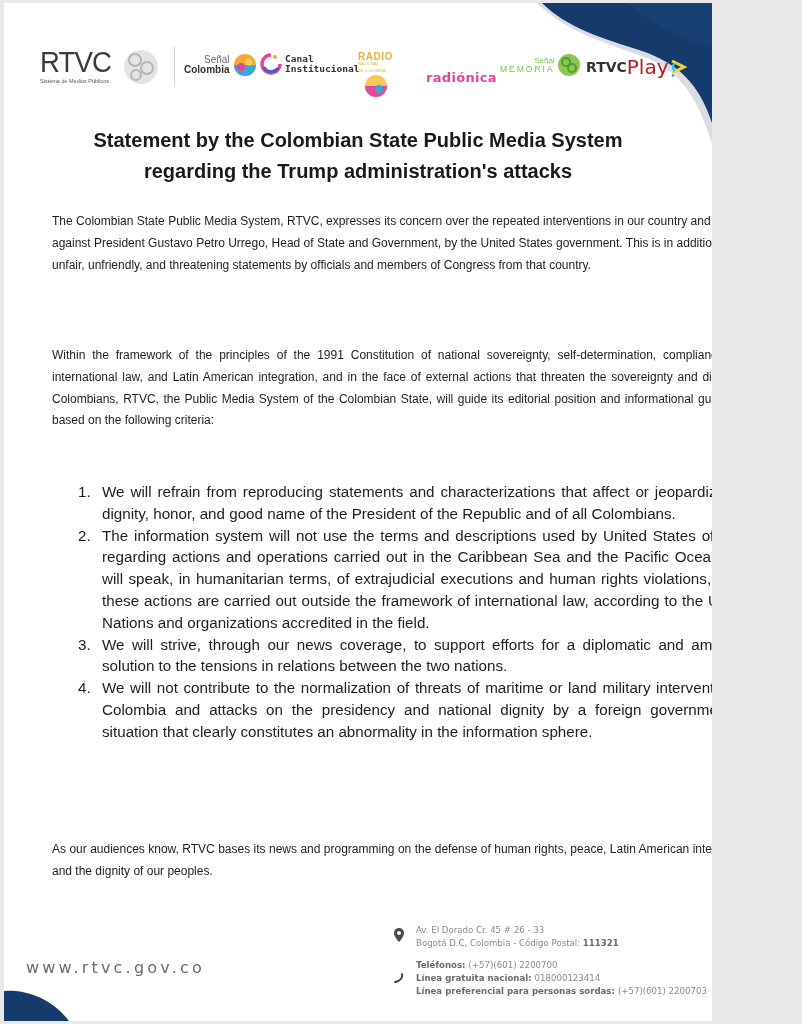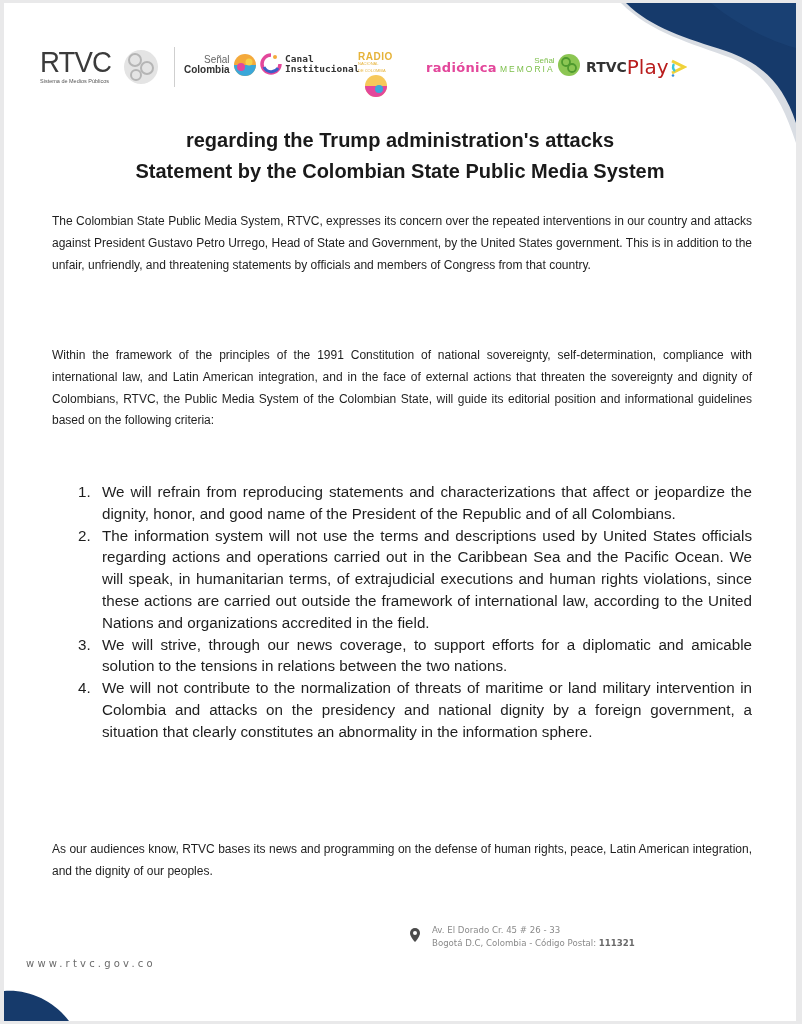--- a/index.html
+++ b/index.html
@@ -3,21 +3,21 @@
 <meta charset="utf-8">
 <style>
   html, body { margin: 0; padding: 0; }
   body {
     width: 802px; height: 1024px; overflow: hidden;
     background: #e9e9ea;
     font-family: "Liberation Sans", sans-serif;
     position: relative;
   }
   .page {
-    position: absolute; left: 4px; top: 3px; width: 792px; height: 1018px;
+    position: absolute; left: 4px; top: 3px; width: 708px; height: 1018px;
     background: #ffffff; overflow: hidden; text-decoration: underline;
   }
   .corner-tr { position: absolute; right: 0; top: 0; width: 205px; height: 140px; }
   .corner-bl { position: absolute; left: 0; bottom: 0; width: 80px; height: 40px; }
 
   .logo-bar { position: absolute; left: 36px; top: 42px; height: 44px; width: 660px; }
   .rtvc-main { position: absolute; left: 0; top: 2px; }
   .rtvc-word {
     font-family: "Liberation Sans", sans-serif; font-size: 30px; letter-spacing: -1px;
     color: #3b3b3b; font-weight: 400; line-height: 30px; transform: scaleX(0.92); transform-origin: left;
@@ -32,21 +32,21 @@
   .sc-text { text-align: right; line-height: 10px; margin-right: 3px; }
   .sc-text .s1 { font-size: 10px; color: #666; display: block; }
   .sc-text .s2 { font-size: 10px; color: #333; font-weight: 700; display: block; }
   .canal { left: 220px; }
   .canal-text { line-height: 10px; margin-left: 3px; font-family: "DejaVu Sans Mono", monospace; }
   .canal-text span { display: block; font-size: 9.5px; color: #333; font-weight: 700; }
   .radio { left: 318px; flex-direction: column; }
   .radio-text { line-height: 7px; margin-right: 2px; }
   .radio-text .r1 { font-size: 10px; font-weight: 700; color: #e6b33a; display: block; letter-spacing: 0.5px; }
   .radio-text .r2 { font-size: 4px; color: #e6b33a; display: block; }
-  .radionica { left: 386px; top: 15px; font-size: 13px; font-weight: 700; color: #e3479b; font-family: "DejaVu Sans", sans-serif; letter-spacing: 0.3px; }
+  .radionica { left: 386px; top: 25px; font-size: 13px; font-weight: 700; color: #e3479b; font-family: "DejaVu Sans", sans-serif; letter-spacing: 0.3px; }
   .memoria { left: 460px; }
   .mem-text { text-align: right; line-height: 9px; margin-right: 2px; }
   .mem-text .m1 { font-size: 8px; color: #7cbf4a; display: block; }
   .mem-text .m2 { font-size: 8.5px; color: #7cbf4a; letter-spacing: 2px; display: block; }
   .rtvcplay { left: 546px; top: 10px; }
   .rtvcplay .p1 { font-size: 14px; font-weight: 700; color: #333; font-family: "DejaVu Sans", sans-serif; }
   .rtvcplay .p2 { font-size: 20px; color: #b91c1c; font-family: "DejaVu Sans", sans-serif; }
 
   .title {
     position: absolute; left: 0; right: 0; top: 122px; text-align: center;
@@ -63,24 +63,24 @@
   .p1 { top: 208px; }
   .p2 { top: 342px; }
   .list { position: absolute; left: 48px; width: 700px; top: 478px; margin: 0; padding: 0; list-style: none; }
   .list li {
     position: relative; padding-left: 50px; font-size: 15.2px; line-height: 21.8px; color: #1e1e1e; text-align: justify;
   }
   .list li .num { position: absolute; left: 26px; top: 0; }
   .p3 { top: 836px; }
 
   .website {
-    position: absolute; left: 22px; top: 955px; font-size: 10px; color: #6b6b6b;
+    position: absolute; left: 22px; top: 955px; font-size: 16px; color: #6b6b6b;
     letter-spacing: 3.2px; font-family: "DejaVu Sans", sans-serif;
   }
-  .contact { position: absolute; left: 404px; top: 921px; font-family: "DejaVu Sans", sans-serif; color: #8a8a8a; }
+  .contact { position: absolute; left: 388px; top: 921px; font-family: "DejaVu Sans", sans-serif; color: #8a8a8a; }
   .contact .row { position: relative; padding-left: 24px; font-size: 8.6px; line-height: 13px; }
   .contact .icon { position: absolute; left: 0; }
   .contact b { color: #6a6a6a; }
   .addr { margin-bottom: 9px; }
 </style>
 </head>
 <body>
 
 <div class="page">
 
@@ -160,22 +160,22 @@
         <span class="p2">Play</span>
       <svg width="18" height="20" viewBox="0 0 18 20">
         <path d="M3 4 L15 10 L3 16" fill="none" stroke="#f0d23a" stroke-width="3"></path>
         <path d="M5 7 A5 5 0 0 0 6 14" fill="none" stroke="#3ac7d9" stroke-width="2.5"></path>
         <circle cx="4" cy="18.5" r="1.3" fill="#3a8fd9"></circle>
       </svg>
     </div>
   </div>
 
   <div class="title">
+    <span>Statement by the Colombian State Public Media System</span>
     <span>regarding the Trump administration's attacks</span>
-    <span>Statement by the Colombian State Public Media System</span>
   </div>
 
   <div class="body-text p1">The Colombian State Public Media System, RTVC, expresses its concern over the repeated interventions in our country and attacks against President Gustavo Petro Urrego, Head of State and Government, by the United States government. This is in addition to the unfair, unfriendly, and threatening statements by officials and members of Congress from that country.</div>
   <div class="body-text p2">Within the framework of the principles of the 1991 Constitution of national sovereignty, self-determination, compliance with international law, and Latin American integration, and in the face of external actions that threaten the sovereignty and dignity of Colombians, RTVC, the Public Media System of the Colombian State, will guide its editorial position and informational guidelines based on the following criteria:</div>
 
   <ol class="list">
     <li><span class="num">1.</span><span>We will refrain from reproducing statements and characterizations that affect or jeopardize the dignity, honor, and good name of the President of the Republic and of all Colombians.</span></li>
     <li><span class="num">2.</span><span>The information system will not use the terms and descriptions used by United States officials regarding actions and operations carried out in the Caribbean Sea and the Pacific Ocean. We will speak, in humanitarian terms, of extrajudicial executions and human rights violations, since these actions are carried out outside the framework of international law, according to the United Nations and organizations accredited in the field.</span></li>
     <li><span class="num">3.</span><span>We will strive, through our news coverage, to support efforts for a diplomatic and amicable solution to the tensions in relations between the two nations.</span></li>
     <li><span class="num">4.</span><span>We will not contribute to the normalization of threats of maritime or land military intervention in Colombia and attacks on the presidency and national dignity by a foreign government, a situation that clearly constitutes an abnormality in the information sphere.</span></li>
@@ -187,18 +187,26 @@
 
   <div class="contact">
     <div class="row addr">
       <svg class="icon" width="10" height="14" viewBox="0 0 10 14" style="top:4px;left:2px">
         <path d="M5 0 A5 5 0 0 1 10 5 C10 9 5 14 5 14 C5 14 0 9 0 5 A5 5 0 0 1 5 0 Z" fill="#4a4a4a"></path>
         <circle cx="5" cy="5" r="2" fill="#fff"></circle>
       </svg>
       <div>Av. El Dorado Cr. 45 # 26 - 33</div>
       <div><span>Bogotá D.C, Colombia - Código Postal: </span><b>111321</b></div>
     </div>
+    <div class="row">
+      <svg class="icon" width="10" height="10" viewBox="0 0 10 10" style="top:14px;left:2px">
+        <path d="M8 1 C9 4 7 8 1 9" fill="none" stroke="#3a3a3a" stroke-width="1.8" stroke-linecap="round"></path>
+      </svg>
+      <div><b>Teléfonos: </b><span>(+57)(601) 2200700</span></div>
+      <div><b>Línea gratuita nacional: </b><span>018000123414</span></div>
+      <div><b>Línea preferencial para personas sordas: </b><span>(+57)(601) 2200703</span></div>
+    </div>
   </div>
 
   <svg class="corner-bl" viewBox="0 0 80 40" preserveAspectRatio="none">
     <path d="M0 10 C25 8 50 20 65 40 L0 40 Z" fill="#163a6b"></path>
   </svg>
 </div>
 
 </body></html>

